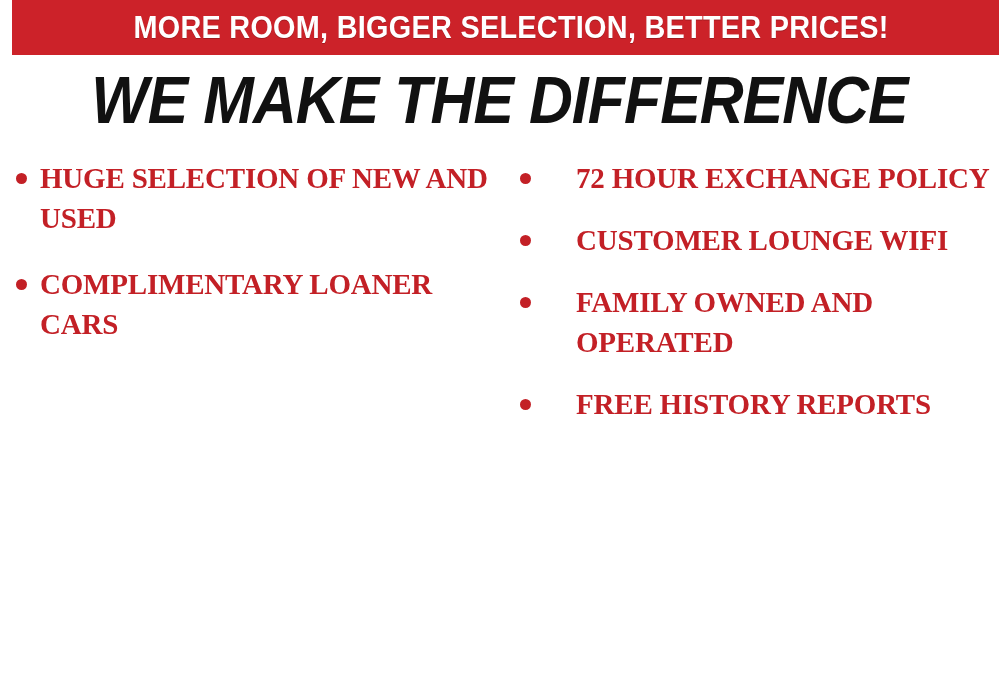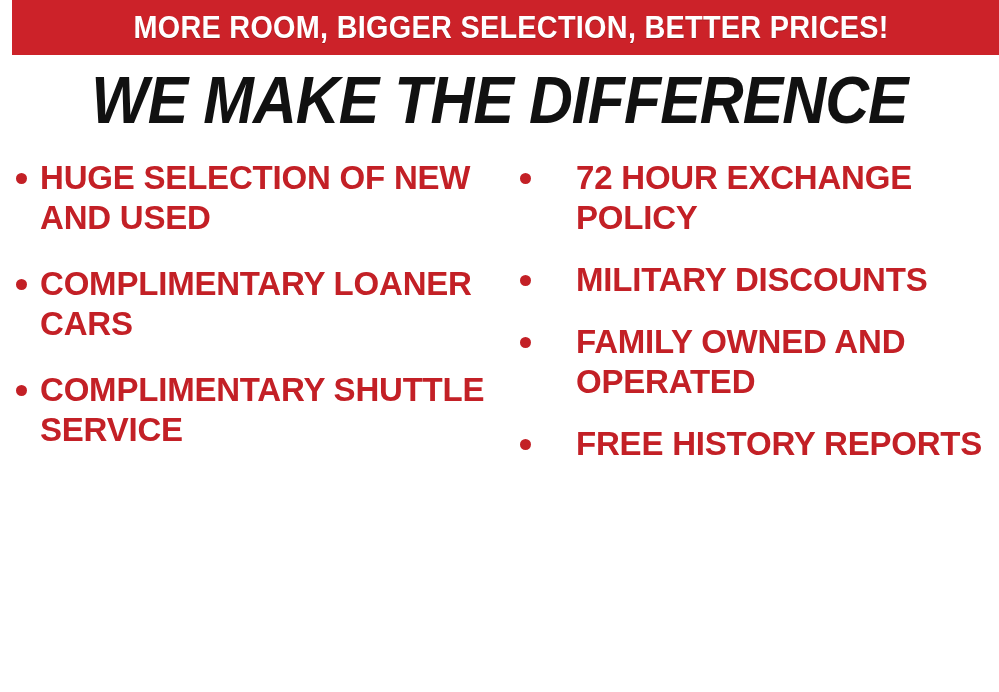--- a/index.html
+++ b/index.html
@@ -102,23 +102,23 @@
     width: 11px;
     height: 11px;
     border-radius: 50%;
     background: #c32026;
     margin-top: 15px;
     margin-right: 13px;
   }
   .bullet-label {
     flex: 1 1 auto;
     color: #c32026;
-    font-family: Liberation Sans, sans-serif;
+    font-family: Liberation Serif, serif;
     font-weight: bold;
-    font-size: 33px;
+    font-size: 29px;
     line-height: 40px;
     letter-spacing: -0.2px;
     text-transform: uppercase;
   }
 </style>
 </head>
 <body>
 
 <div id="ad-root">
 
@@ -132,34 +132,30 @@
 
     <div class="column column-left">
       <div class="bullet-item">
         <span class="bullet-dot"></span>
         <span class="bullet-label">HUGE SELECTION OF NEW AND USED</span>
       </div>
       <div class="bullet-item">
         <span class="bullet-dot"></span>
         <span class="bullet-label">COMPLIMENTARY LOANER CARS</span>
       </div>
-      <div class="bullet-item">
-        <span class="bullet-dot"></span>
-        <span class="bullet-label">COMPLIMENTARY SHUTTLE SERVICE</span>
-      </div>
     </div>
 
     <div class="column column-right">
       <div class="bullet-item">
         <span class="bullet-dot"></span>
         <span class="bullet-label">72 HOUR EXCHANGE POLICY</span>
       </div>
       <div class="bullet-item">
         <span class="bullet-dot"></span>
-        <span class="bullet-label">MILITARY DISCOUNTS</span>
+        <span class="bullet-label">CUSTOMER LOUNGE WIFI</span>
       </div>
       <div class="bullet-item">
         <span class="bullet-dot"></span>
         <span class="bullet-label">FAMILY OWNED AND OPERATED</span>
       </div>
       <div class="bullet-item">
         <span class="bullet-dot"></span>
         <span class="bullet-label">FREE HISTORY REPORTS</span>
       </div>
     </div>

